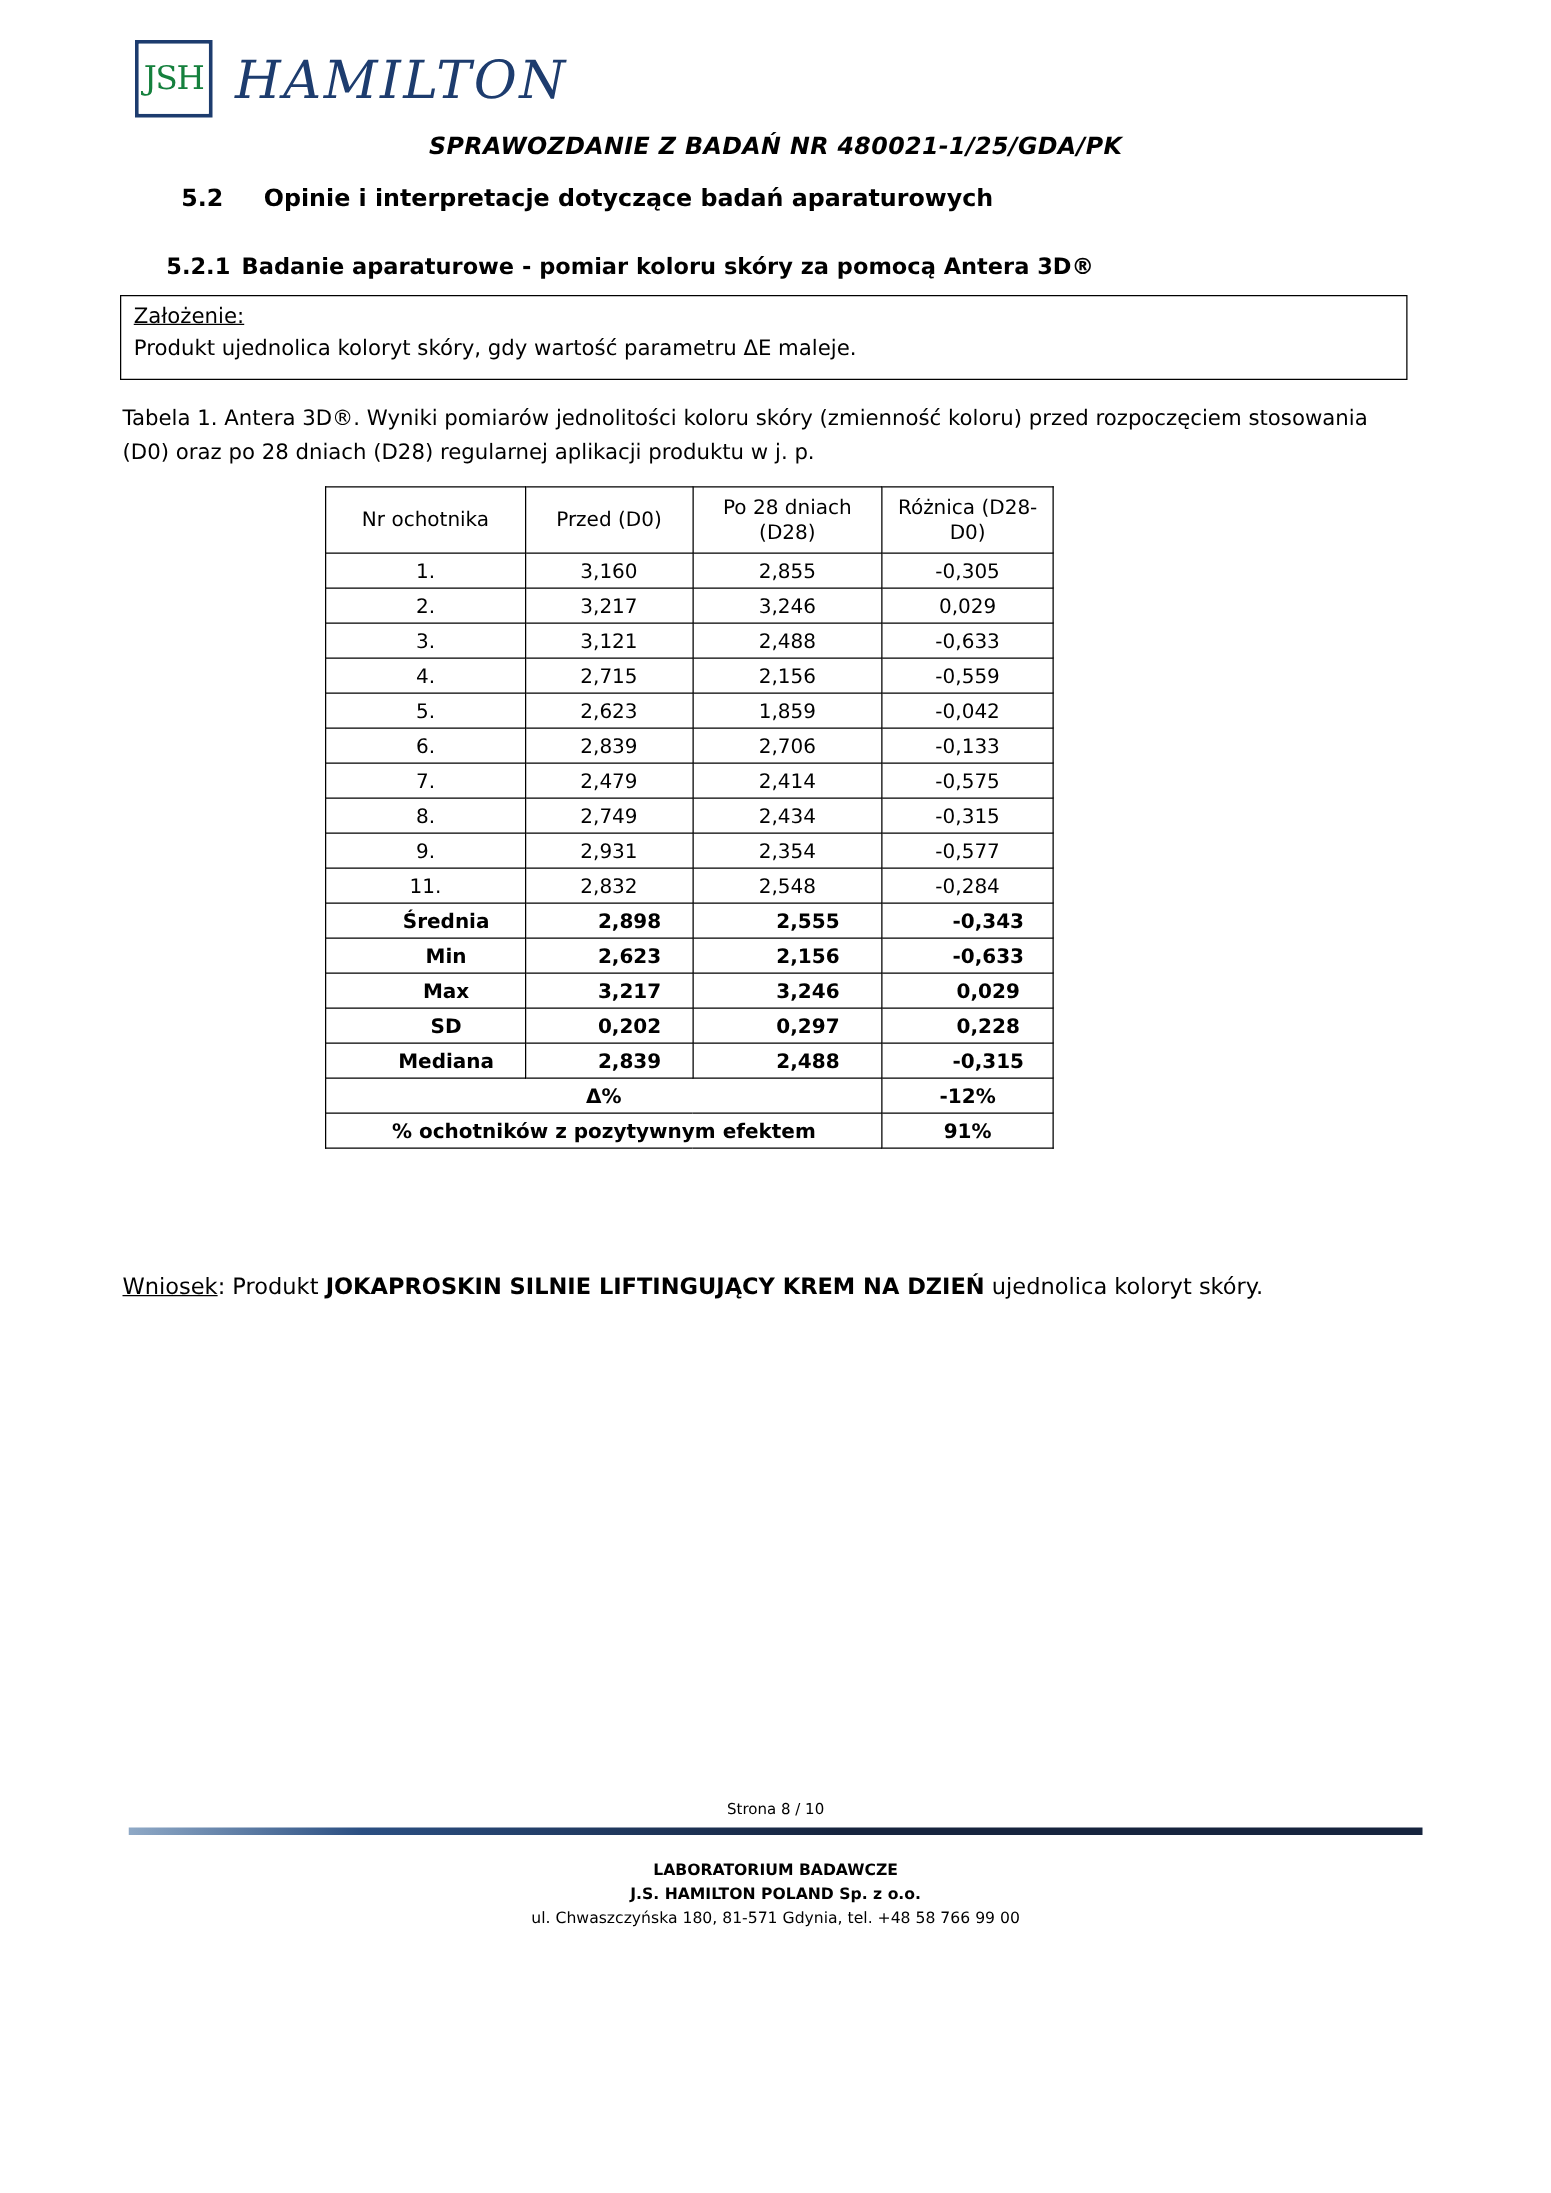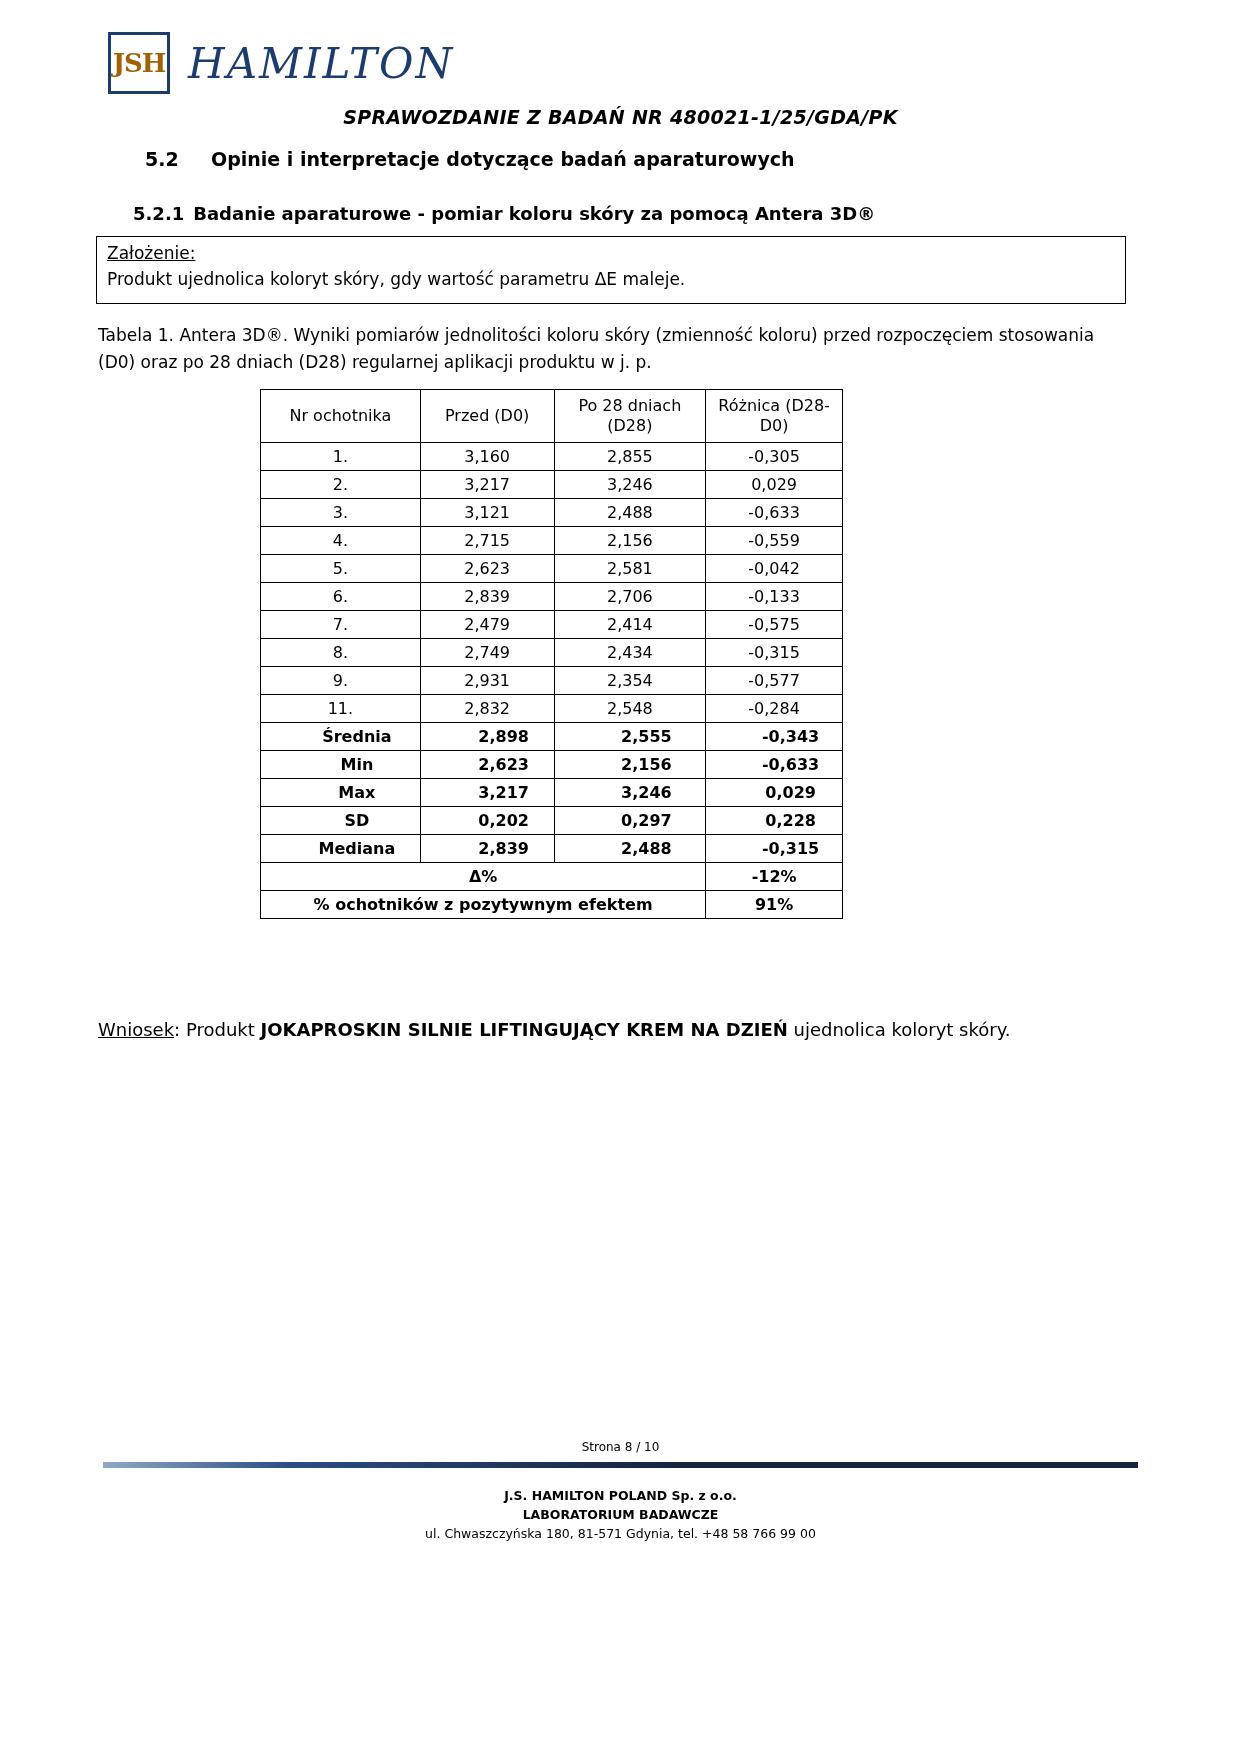--- a/index.html
+++ b/index.html
@@ -45,22 +45,22 @@
     width: 100%;
     height: 100%;
     background: #ffffff;
     display: flex;
     align-items: center;
     justify-content: center;
   }
   .logo-mark-inner span {
     font-family: "DejaVu Serif", serif;
     font-size: 26px;
-    font-weight: bold;
-    color: #a16207;
+    font-weight: normal;
+    color: #15803d;
     letter-spacing: -1px;
     text-align: right;
   }
   .logo-text {
     margin-left: 18px;
     font-family: "DejaVu Serif", serif;
     font-size: 42px;
     letter-spacing: 2px;
     color: #1d3c6e;
     font-weight: normal;
@@ -261,21 +261,21 @@
       </tr>
       <tr>
         <td class="col0">4.</td>
         <td class="col1">2,715</td>
         <td class="col2">2,156</td>
         <td class="col3">-0,559</td>
       </tr>
       <tr>
         <td class="col0">5.</td>
         <td class="col1">2,623</td>
-        <td class="col2">2,581</td>
+        <td class="col2">1,859</td>
         <td class="col3">-0,042</td>
       </tr>
       <tr>
         <td class="col0">6.</td>
         <td class="col1">2,839</td>
         <td class="col2">2,706</td>
         <td class="col3">-0,133</td>
       </tr>
       <tr>
         <td class="col0">7.</td>
@@ -344,18 +344,18 @@
     </tbody>
   </table>
 
   <div class="conclusion">
     <span class="lead">Wniosek</span><span>: Produkt </span><span class="product">JOKAPROSKIN SILNIE LIFTINGUJĄCY KREM NA DZIEŃ</span><span> ujednolica koloryt skóry.</span>
   </div>
 
   <div class="page-number">Strona 8 / 10</div>
   <div class="footer-rule"></div>
   <div class="footer-text">
+    <div class="b">LABORATORIUM BADAWCZE</div>
     <div class="b">J.S. HAMILTON POLAND Sp. z o.o.</div>
-    <div class="b">LABORATORIUM BADAWCZE</div>
     <div>ul. Chwaszczyńska 180, 81-571 Gdynia, tel. +48 58 766 99 00</div>
   </div>
 
 </div>
 
 </body></html>

